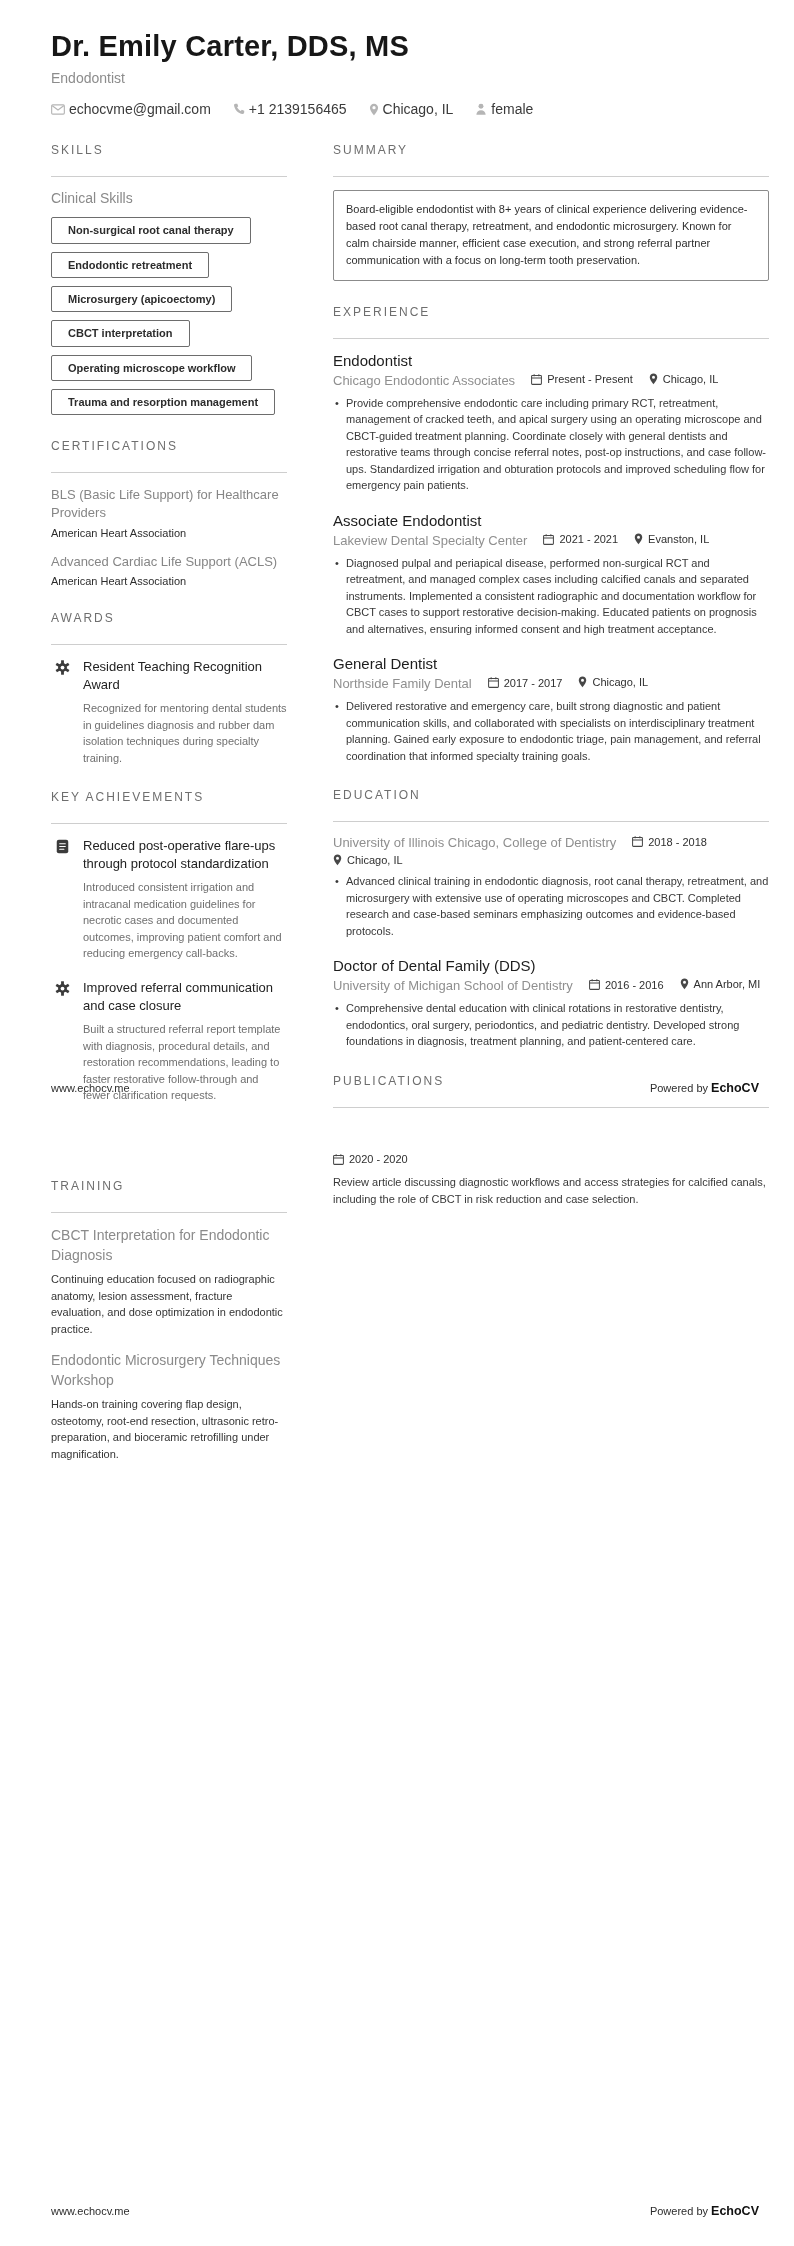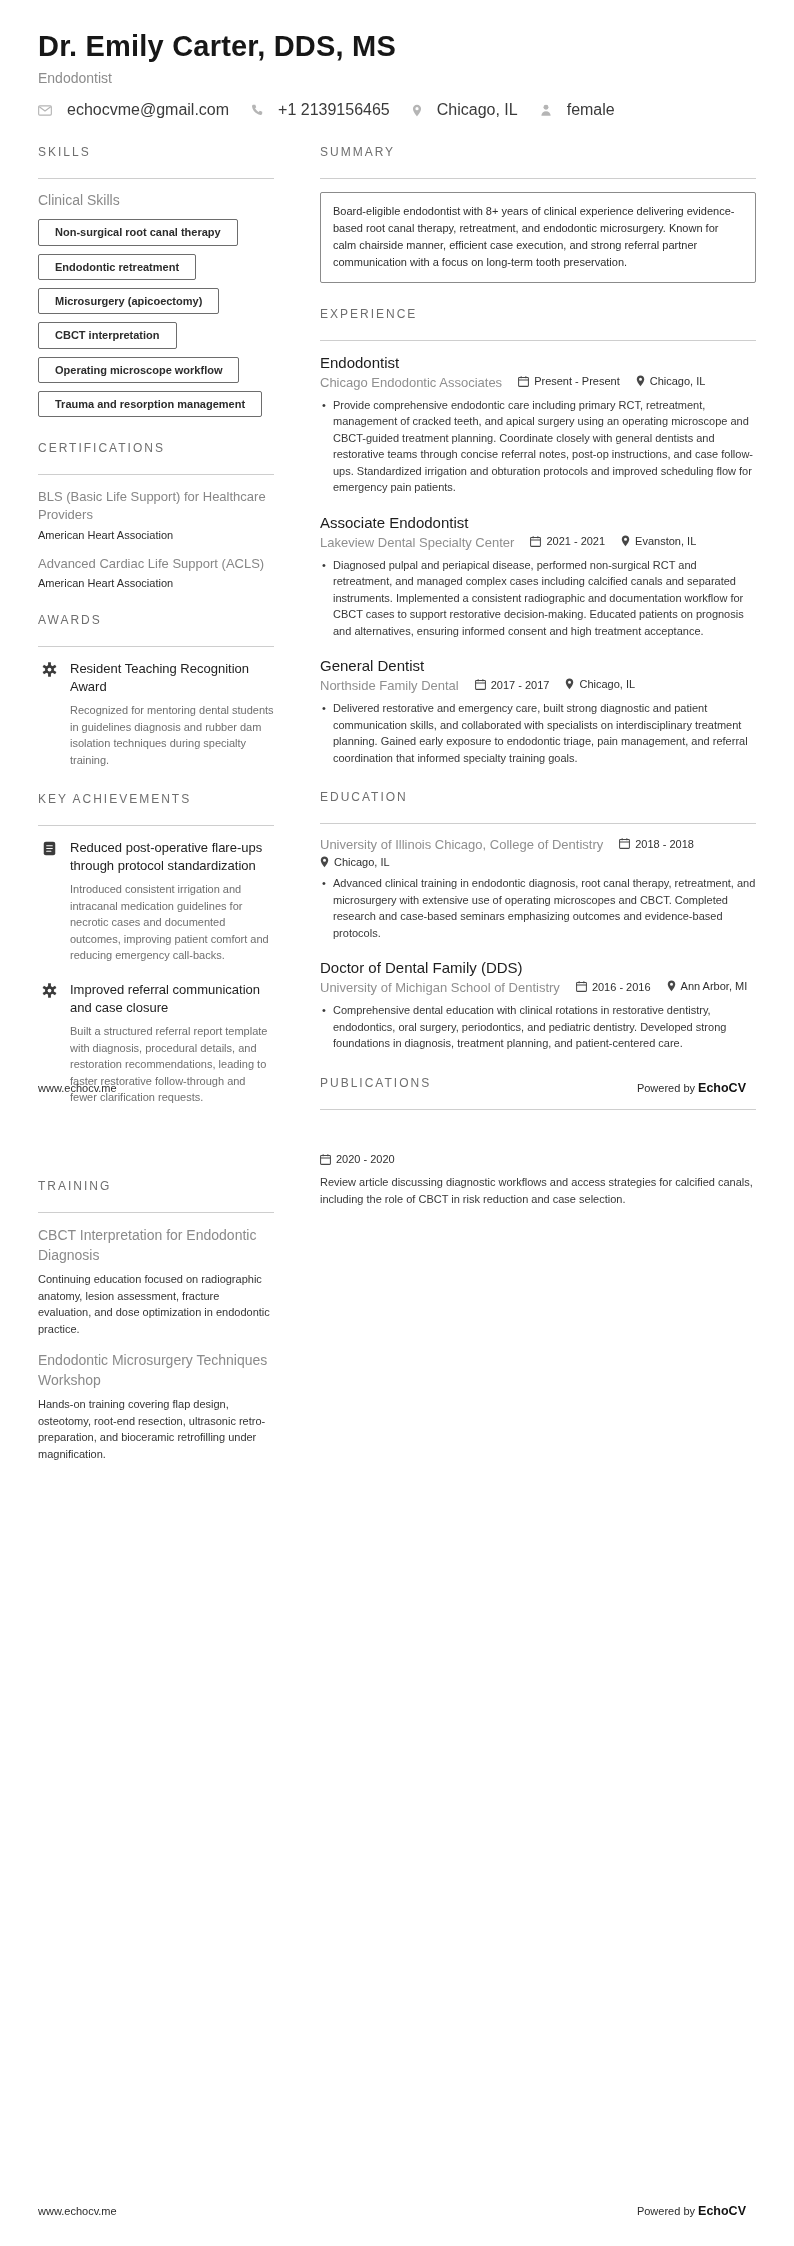--- a/index.html
+++ b/index.html
@@ -1,24 +1,24 @@
 <!DOCTYPE html>
 <html><head>
 <meta charset="utf-8">
 <style>
   * { margin:0; padding:0; box-sizing:border-box; }
   html,body { background:#ffffff; }
   body { font-family:"Liberation Sans", sans-serif; color:#222; width:794px; }
-  .doc { width:685px; background:#701a75; }
+  .doc { width:685px; background:#701a75;margin-left:13px; }
   .page { width:794px; height:1123px; position:relative; padding:30px 38px 0 38px; overflow:hidden; background:#fff; }
 
   .name { font-size:29px; font-weight:600; color:#171717; letter-spacing:.2px; line-height:1.15; }
   .job-title { font-size:14px; color:#8c8c8c; margin-top:7px; }
   .contacts { display:flex; gap:22px; margin-top:15px; align-items:center; }
-  .contact { display:flex; align-items:center; gap:15px; font-size:16px; color:#3a3a3a; }
+  .contact { display:flex; align-items:center; gap:4px; font-size:14px; color:#3a3a3a; }
   .contact .ico { color:#b5b5b5; }
   .ico { display:inline-block; vertical-align:middle; flex:0 0 auto; }
 
   .columns { display:flex; gap:46px; margin-top:26px; }
   .col-left { width:236px; flex:0 0 236px; }
   .col-right { flex:1; min-width:0; }
 
   .section { margin-bottom:24px; }
   .sec-h { font-size:12px; font-weight:400; letter-spacing:2px; color:#6e6e6e; padding-bottom:19px; border-bottom:1px solid #cecece; margin-bottom:13px; }
   .group-title { font-size:14px; color:#8a8a8a; margin:2px 0 11px; }

